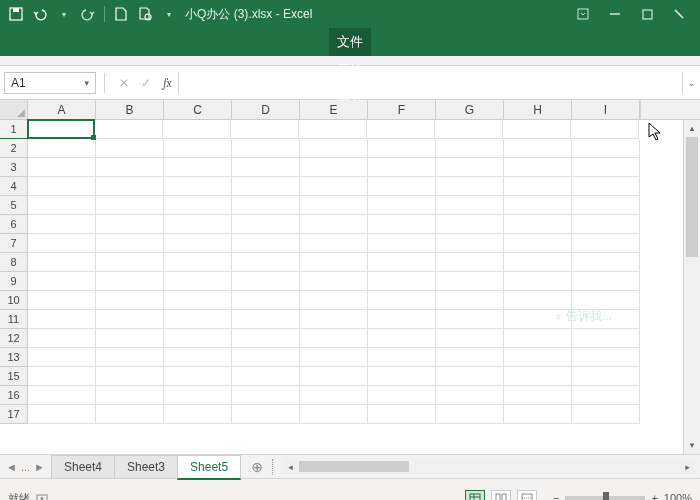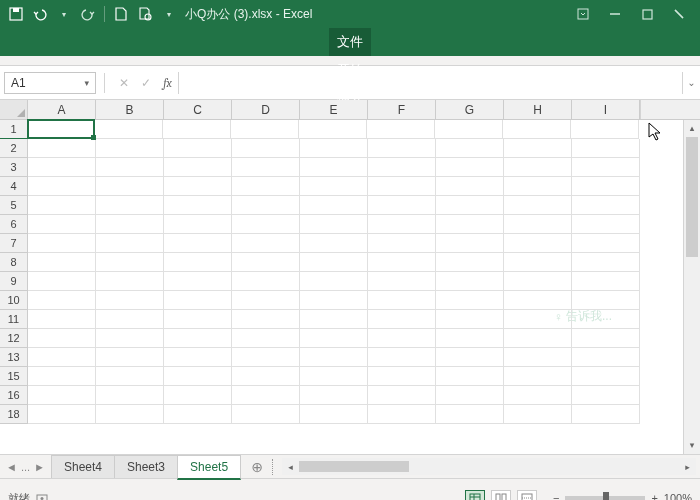--- a/index.html
+++ b/index.html
@@ -374,21 +374,21 @@
           <div class="cell"></div>
           <div class="cell"></div>
           <div class="cell"></div>
           <div class="cell"></div>
           <div class="cell"></div>
           <div class="cell"></div>
           <div class="cell"></div>
           <div class="cell"></div>
         </div>
         <div class="row">
-          <div class="rowh">18</div>
+          <div class="rowh">17</div>
           <div class="cell"></div>
           <div class="cell"></div>
           <div class="cell"></div>
           <div class="cell"></div>
           <div class="cell"></div>
           <div class="cell"></div>
           <div class="cell"></div>
           <div class="cell"></div>
           <div class="cell"></div>
         </div>

